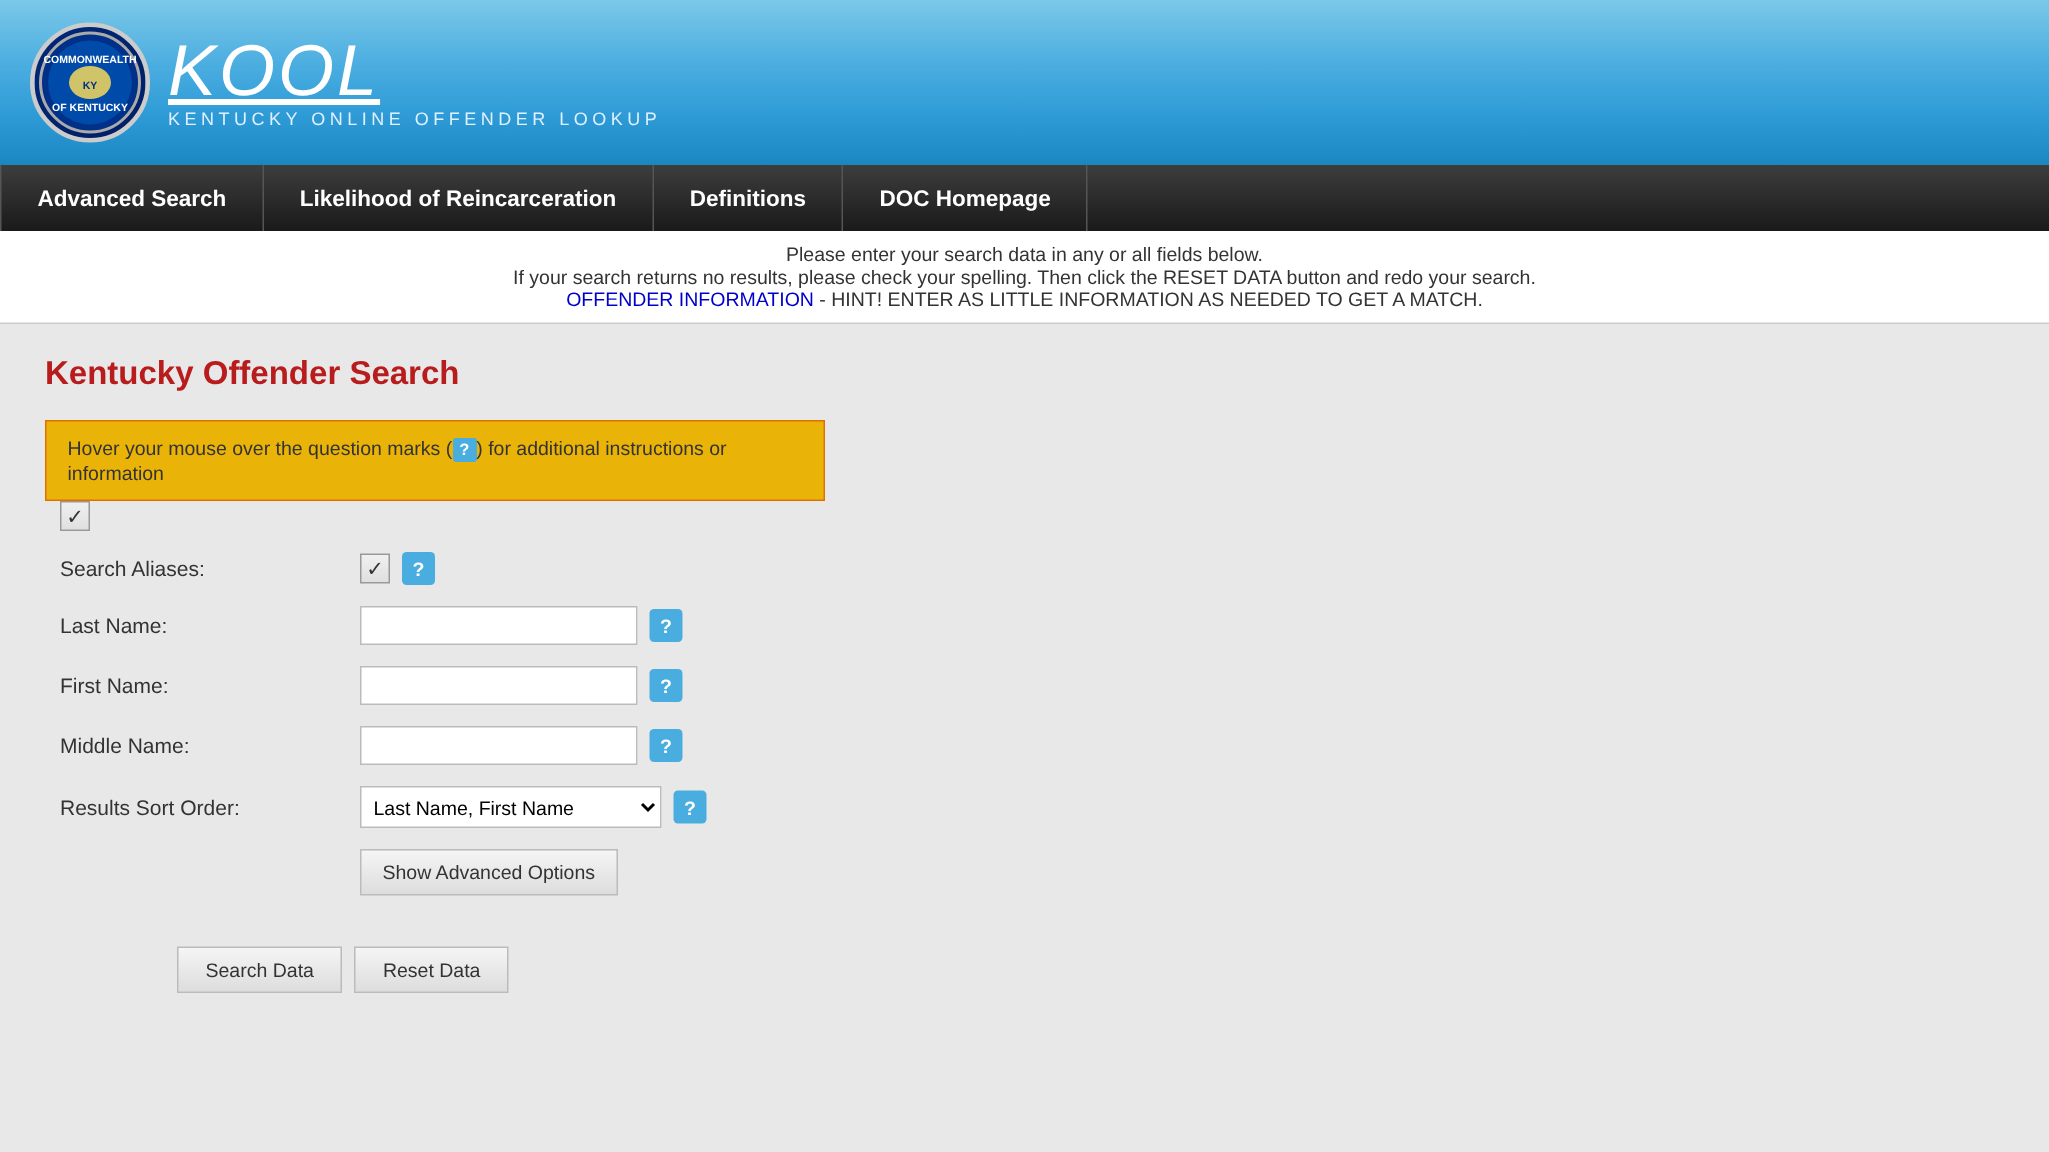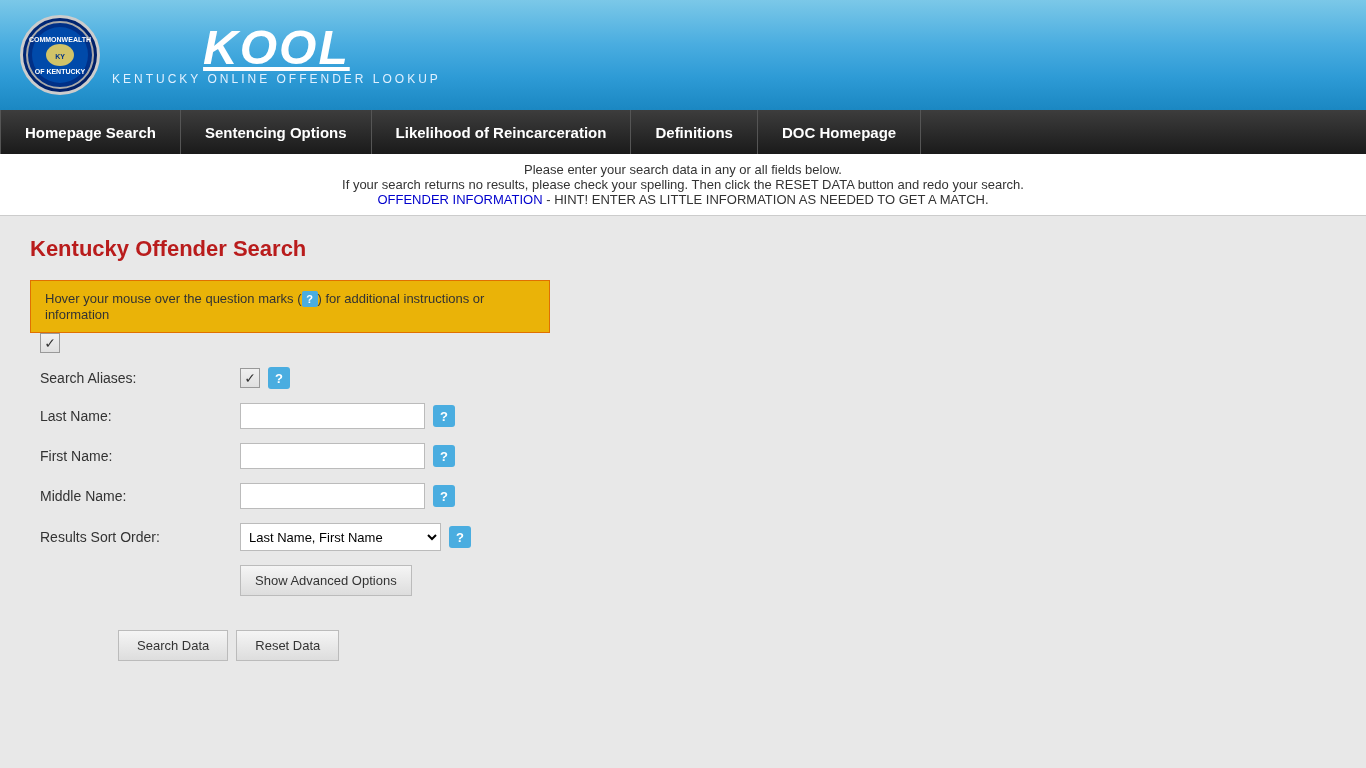--- a/index.html
+++ b/index.html
@@ -27,26 +27,25 @@
       display: flex;
       align-items: center;
       justify-content: center;
       overflow: hidden;
       flex-shrink: 0;
     }
     #logo-circle svg { width: 70px; height: 70px; }
     #kool-text { color: white; }
     #kool-title {
       font-size: 48px;
-      font-weight: bold;
+      font-weight: normal;
       font-style: italic;
       letter-spacing: 2px;
       text-decoration: underline;
       line-height: 1;
-      text-align: center;
     }
     #kool-subtitle {
       font-size: 12px;
       letter-spacing: 3px;
       text-transform: uppercase;
       color: #e0f0ff;
     }
 
     
     #nav {
@@ -231,22 +230,21 @@
       </svg>
     </div>
     <div id="kool-text">
       <div id="kool-title">KOOL</div>
       <div id="kool-subtitle">KENTUCKY ONLINE OFFENDER LOOKUP</div>
     </div>
   </div>
 </div>
 
 <nav id="nav">
-  <a class="nav-item">Homepage Search</a>
-  <a class="nav-item">Sentencing Options</a>
+  <a class="nav-item">Advanced Search</a>
   <a class="nav-item">Likelihood of Reincarceration</a>
   <a class="nav-item">Definitions</a>
   <a class="nav-item">DOC Homepage</a>
 </nav>
 
 <div id="info-bar">
   <div>Please enter your search data in any or all fields below.</div>
   <div>If your search returns no results, please check your spelling. Then click the RESET DATA button and redo your search.</div>
   <div>
     <a href="#" class="hint-link">OFFENDER INFORMATION</a>

